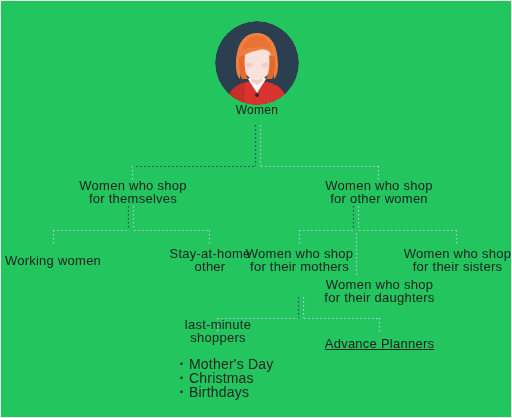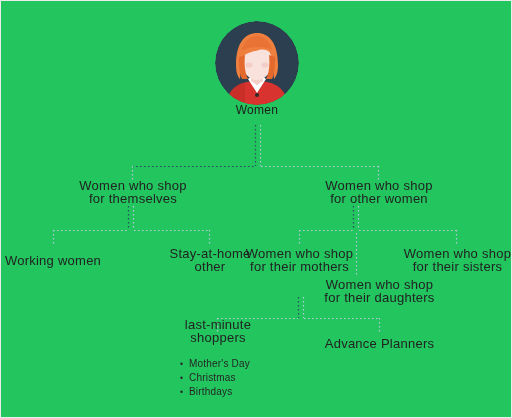--- a/index.html
+++ b/index.html
@@ -40,21 +40,21 @@
     line-height: 15px;
     letter-spacing: 0.3px;
     color: #1d1d1d;
   }
   .bullet-list {
     position: absolute;
     margin: 0;
     padding: 0 0 0 13px;
     list-style: none;
     color: #262626;
-    font-size: 10px;
+    font-size: 14px;
     line-height: 14px;
     letter-spacing: 0.2px;
   }
   .bullet-list li {
     position: relative;
   }
   .bullet-list li::before {
     content: "\2022";
     position: absolute;
     left: -9px;
@@ -161,21 +161,21 @@
 for their mothers</div>
 
   <div class="node-label" style="left:398px; top:247px; width:117px;">Women who shop
 for their sisters</div>
 
   <div class="node-label" style="left:316px; top:278px; width:125px;">Women who shop
 for their daughters</div>
 
   <div class="node-label" style="left:157px; top:318px; width:120px;">last-minute shoppers</div>
 
-  <div class="node-label" style="left:322px; top:337px; width:113px;">Advance Planners</div>
+  <div class="node-label" style="left:322px; top:337px; width:113px;text-decoration:underline;">Advance Planners</div>
 
   <ul class="bullet-list" style="left:175px; top:356px; width:130px;">
     <li>Mother's Day</li>
     <li>Christmas</li>
     <li>Birthdays</li>
   </ul>
 
 </div>
 
 </body></html>

